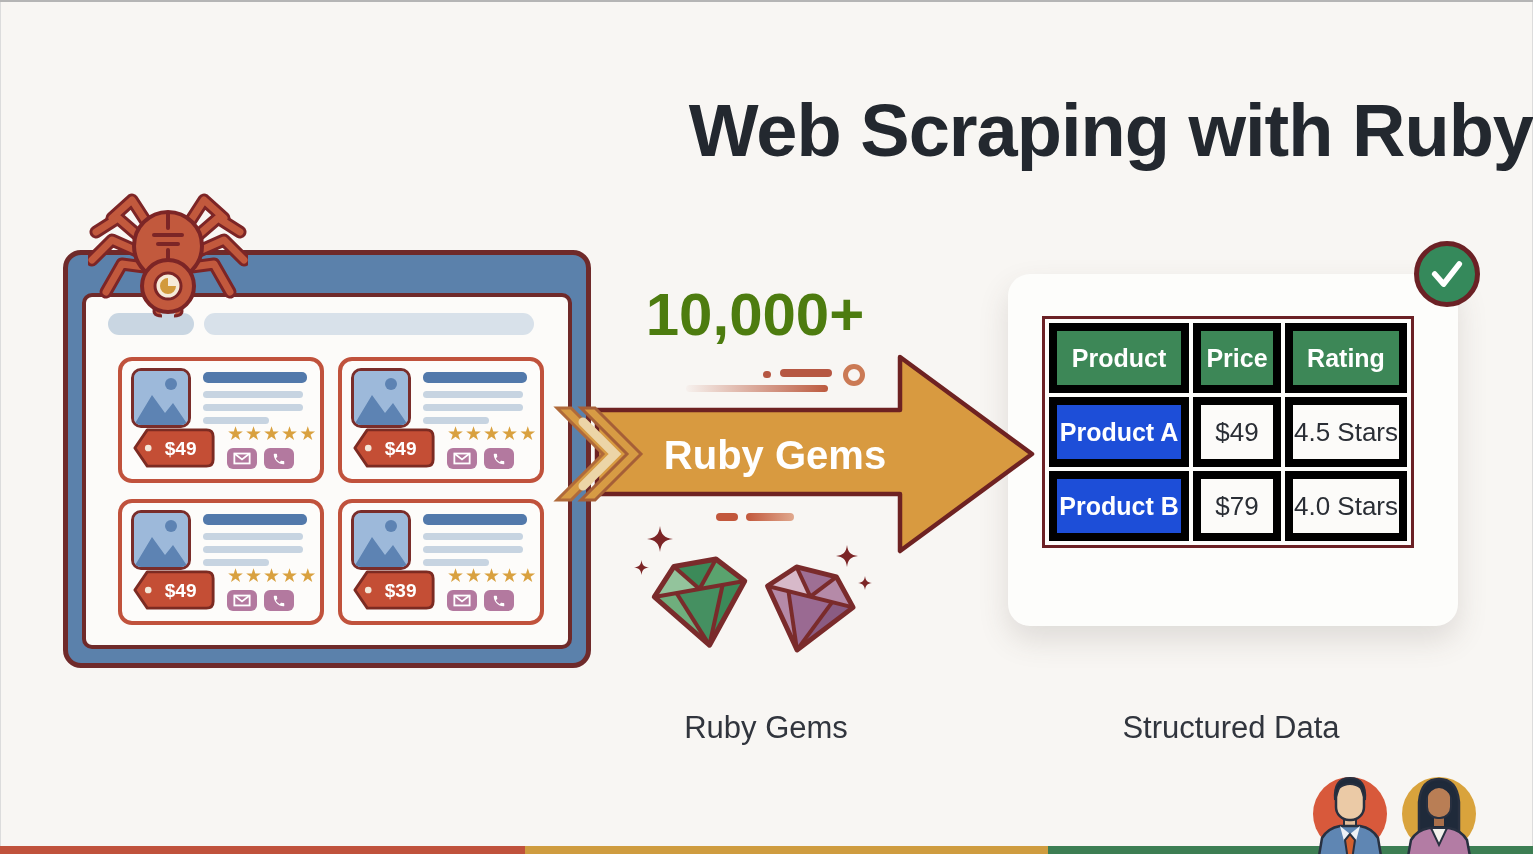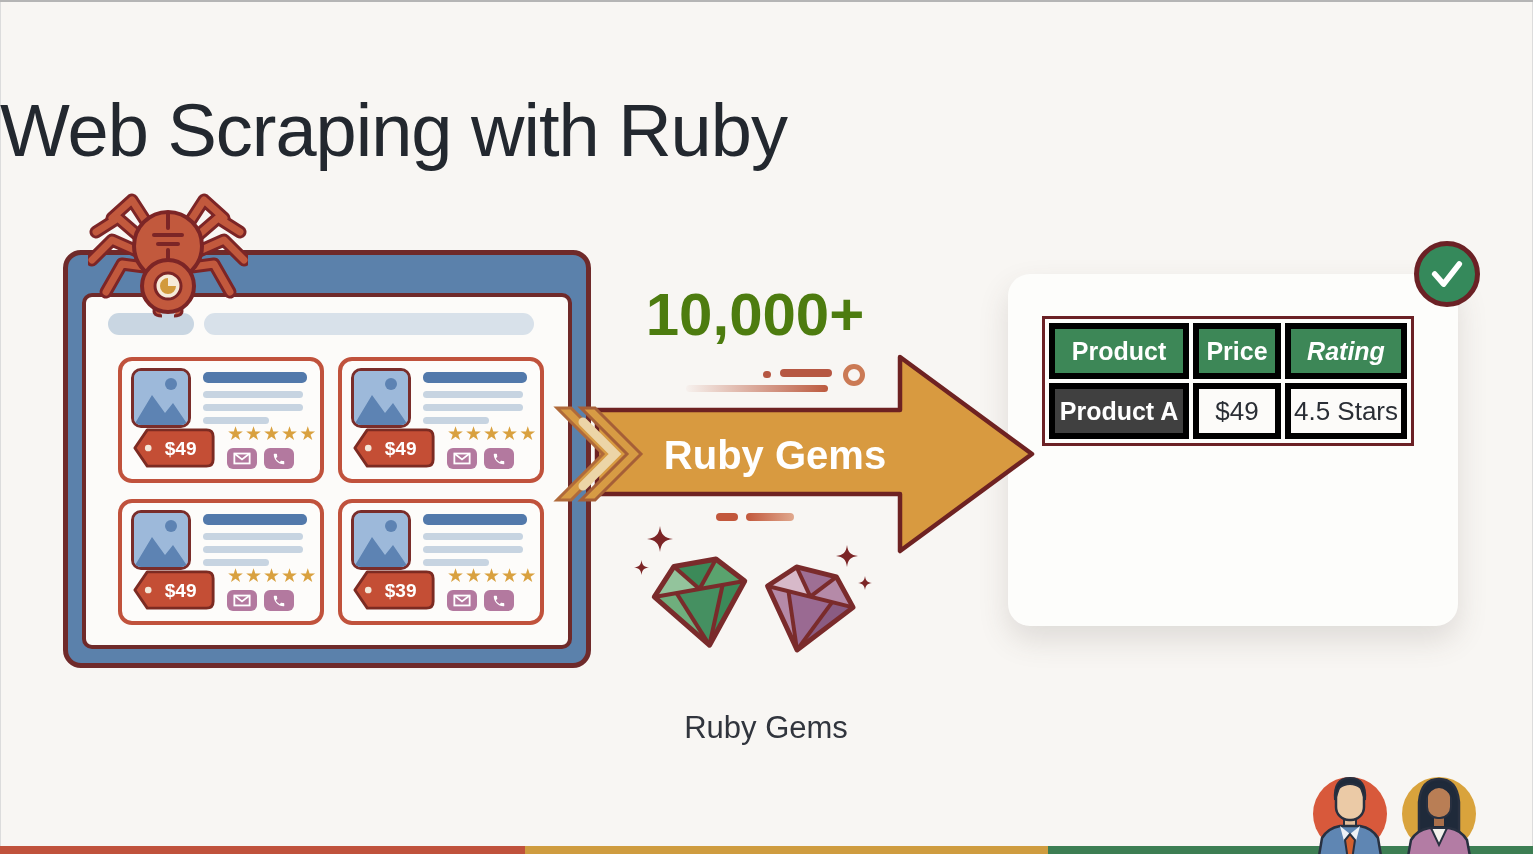--- a/index.html
+++ b/index.html
@@ -3,22 +3,22 @@
 <meta charset="utf-8">
 <style>
   * { margin:0; padding:0; box-sizing:border-box; }
   html,body { width:1533px; height:854px; }
   body { font-family:"Liberation Sans", sans-serif; background:#e9e9e9; }
 
   .slide{ position:relative; width:1533px; height:854px; background:#f8f6f3;
           overflow:hidden; border-top:2px solid #b5b5b5;
           box-shadow:inset 1px 0 0 #dcdcdc, inset -1px 0 0 #dcdcdc; }
 
-  .title{ position:absolute; top:86px; left:0; right:0; text-align:left;
-          font-weight:normal; font-size:74px; letter-spacing:-1px; color:#23282f;
+  .title{ position:absolute; top:86px; left:0; right:0; text-align:right;
+          font-weight:bold; font-size:74px; letter-spacing:-1px; color:#23282f;
           font-family:"Liberation Sans", sans-serif; }
 
   
   .browser{ position:absolute; left:63px; top:248px; width:528px; height:418px;
             background:#5b81ab; border:5px solid #6f2a2a; border-radius:18px; z-index:2; }
   .browser-page{ position:absolute; left:14px; right:14px; top:38px; bottom:14px;
             background:#fcfbf9; border:4px solid #6f2a2a; border-radius:10px; }
   .pill{ position:absolute; height:22px; border-radius:11px; }
   .pill-small{ left:22px; top:16px; width:86px; background:#c9d6e2; }
   .pill-long{ left:118px; top:16px; width:330px; background:#d8e1ea; }
@@ -64,26 +64,26 @@
   .gem-green{ left:650px; top:548px; transform:rotate(-10deg); }
   .gem-pink{ left:757px; top:556px; transform:rotate(14deg); }
   .sparkle{ position:absolute; z-index:2; }
 
   
   .panel{ position:absolute; left:1008px; top:272px; width:450px; height:352px;
           background:#fdfdfb; border-radius:22px;
           box-shadow:0 14px 30px rgba(80,70,60,.15); z-index:1; }
   .result-table{ position:absolute; left:34px; top:42px; border-collapse:separate;
           border-spacing:4px; border:3px solid #6b2125; }
-  .result-table th, .result-table td{ border:6px solid #000000; text-align:center;
-          vertical-align:middle; height:56px; }
+  .result-table th, .result-table td{ border:8px solid #000000; text-align:center;
+          vertical-align:middle; height:70px; }
   .result-table th{ background:#3d8757; color:#fff; font-weight:bold; font-size:25px; }
-  .result-table td.rowhead{ background:#404040; color:#fff; font-weight:bold; font-size:25px; }
+  .result-table td.rowhead{ background:#1d4ed8; color:#fff; font-weight:bold; font-size:25px; }
   .result-table td{ background:#fcfbf9; color:#2a2e35; font-size:26px; }
-  .col-product{ width:140px; } .col-price{ width:88px; } .col-rating{ width:122px;font-style:italic; }
+  .col-product{ width:140px; } .col-price{ width:88px; } .col-rating{ width:122px; }
 
   .check-badge{ position:absolute; left:1414px; top:239px; width:66px; height:66px;
           border-radius:50%; background:#35895b; border:5px solid #6b2125; z-index:4;
           display:flex; align-items:center; justify-content:center; }
 
   
   .caption{ position:absolute; top:708px; width:400px; text-align:center;
             font-size:31px; color:#31353d; }
   .cap-fetch{ left:125px; } .cap-gems{ left:566px; } .cap-data{ left:1031px; }
 
@@ -394,31 +394,37 @@
           <th class="col-price">Price</th>
           <th class="col-rating">Rating</th>
         </tr>
       </thead>
       <tbody>
         <tr>
           <td class="rowhead">Product A</td>
           <td>$49</td>
           <td>4.5 Stars</td>
         </tr>
+        <tr>
+          <td class="rowhead">Product B</td>
+          <td>$79</td>
+          <td>4.0 Stars</td>
+        </tr>
       </tbody>
     </table>
   </div>
 
   <div class="check-badge">
     <svg width="38" height="34" viewBox="0 0 34 30">
       <polyline points="6,15 14,24 28,6" fill="none" stroke="#fff" stroke-width="5" stroke-linecap="round" stroke-linejoin="round"></polyline>
     </svg>
   </div>
 
   <div class="caption cap-gems">Ruby Gems</div>
+  <div class="caption cap-data">Structured Data</div>
 
   <div class="stripe stripe-red"></div>
   <div class="stripe stripe-gold"></div>
   <div class="stripe stripe-green"></div>
 
   <div class="avatars">
     <svg class="avatar avatar-man" width="92" height="92" viewBox="0 0 92 92">
       <circle cx="46" cy="44" r="37" fill="#d8593b"></circle>
       <rect x="40" y="42" width="12" height="16" rx="3" fill="#e3bd9a" stroke="#283040" stroke-width="2"></rect>
       <path d="M14,92 L18,68 Q24,58 36,56 L56,56 Q68,58 74,68 L78,92 Z" fill="#5f86b3" stroke="#283040" stroke-width="2.5"></path>

